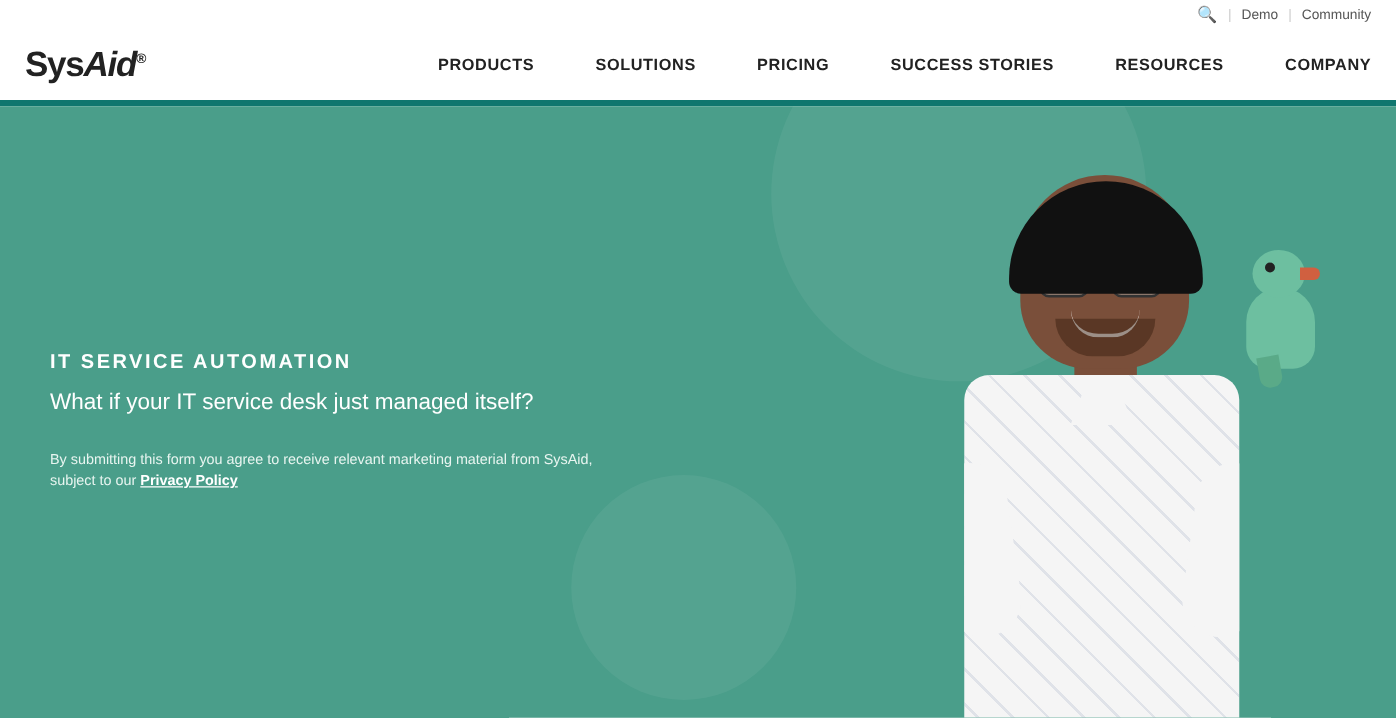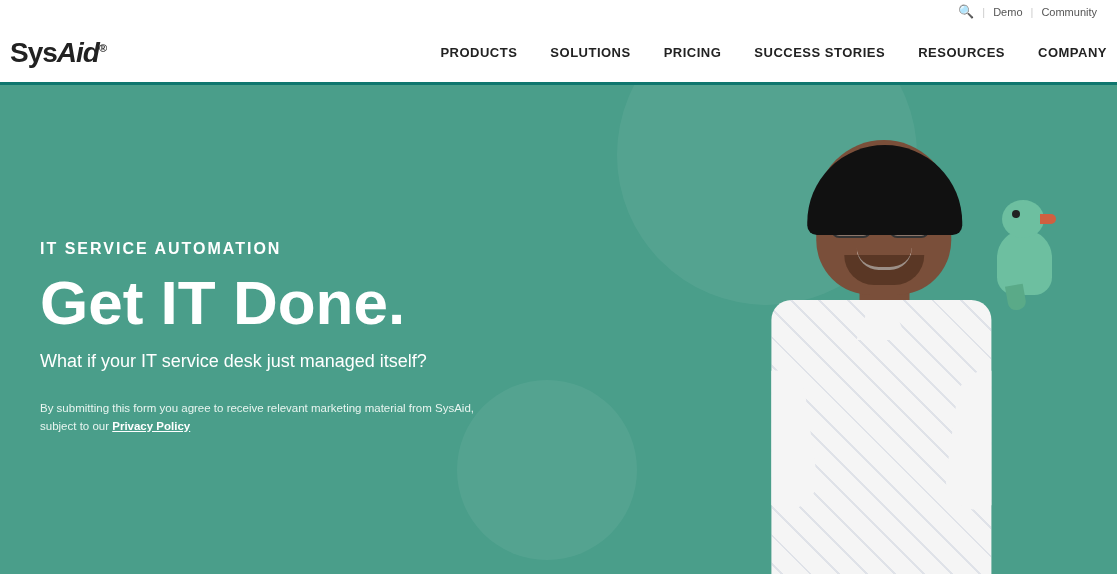--- a/index.html
+++ b/index.html
@@ -18,41 +18,41 @@
       border-bottom: none;
     }
     .utility-bar .separator { color: #ccc; }
     .utility-bar a { color: #555; text-decoration: none; font-size: 11px; }
     .search-icon-util { font-size: 13px; color: #555; cursor: pointer; }
 
     
     .main-nav {
       background: #fff;
       display: flex;
-      padding: 0 10px;
-      border-bottom: 3px solid #0f766e;
+      padding: 0 20px;
+      border-bottom: 5px solid #0f766e;
       height: 62px;
     }
     .logo-container {
       display: flex;
       align-items: center;
       margin-right: auto;
     }
     .logo-text {
       font-size: 28px;
       font-weight: 700;
       color: #222;
       letter-spacing: -1px;
     }
     .logo-text span.aid { font-style: italic; }
     .logo-reg { font-size: 11px; vertical-align: super; color: #222; }
     .nav-links {
       display: flex;
       align-items: center;
-      gap: 33px;
+      gap: 49px;
     }
     .nav-link {
       font-size: 13px;
       font-weight: 700;
       letter-spacing: 0.5px;
       color: #222;
       text-decoration: none;
       text-transform: uppercase;
       cursor: pointer;
     }
@@ -209,21 +209,20 @@
   </div>
 </nav>
 
 <section class="hero">
 
   <div class="bg-circle" style="width:300px;height:300px;top:-80px;right:200px;"></div>
   <div class="bg-circle" style="width:180px;height:180px;bottom:30px;right:480px;"></div>
 
   <div class="hero-content">
     <p class="hero-subtitle">IT SERVICE AUTOMATION</p>
-    <h1 class="hero-title">Get IT Done.</h1>
     <p class="hero-desc">What if your IT service desk just managed itself?</p>
 
 
     <p class="hero-disclaimer">
       <span>By submitting this form you agree to receive relevant marketing material from SysAid, subject to our </span><a href="#">Privacy Policy</a>
     </p>
   </div>
 
   <div class="hero-image">
     <div class="person-figure">

